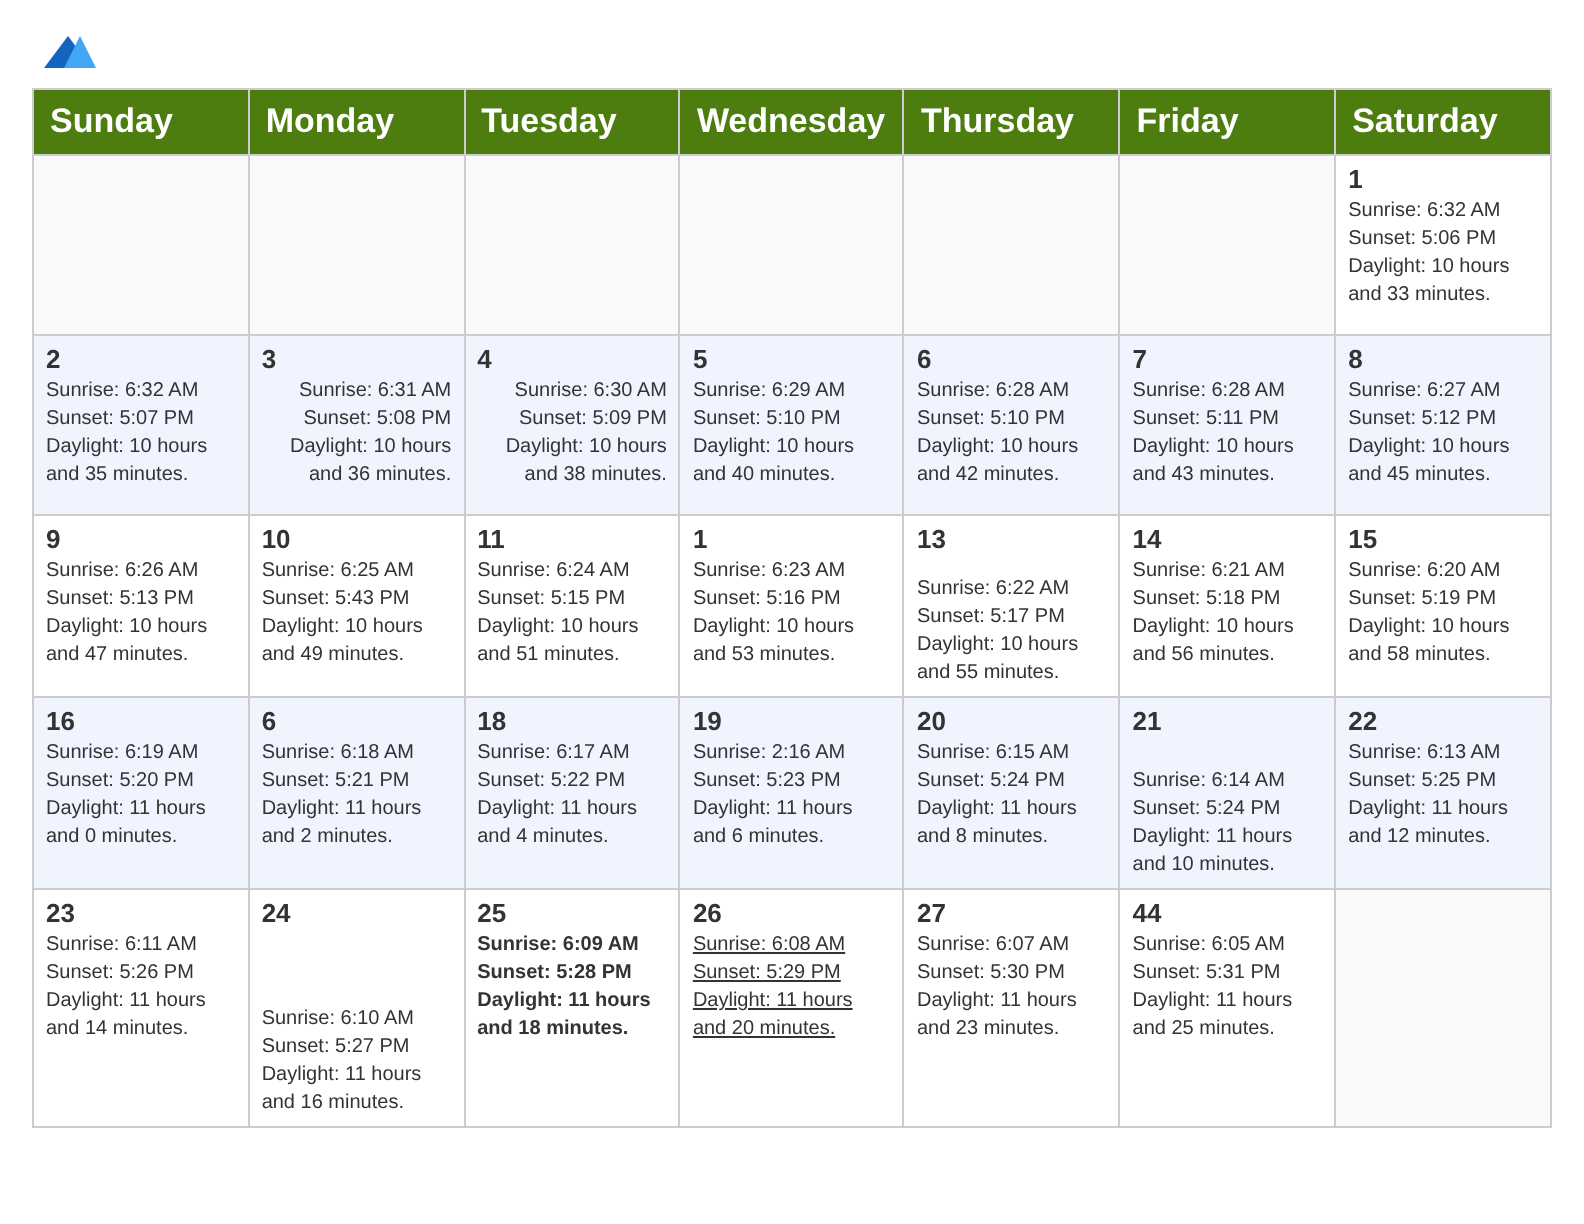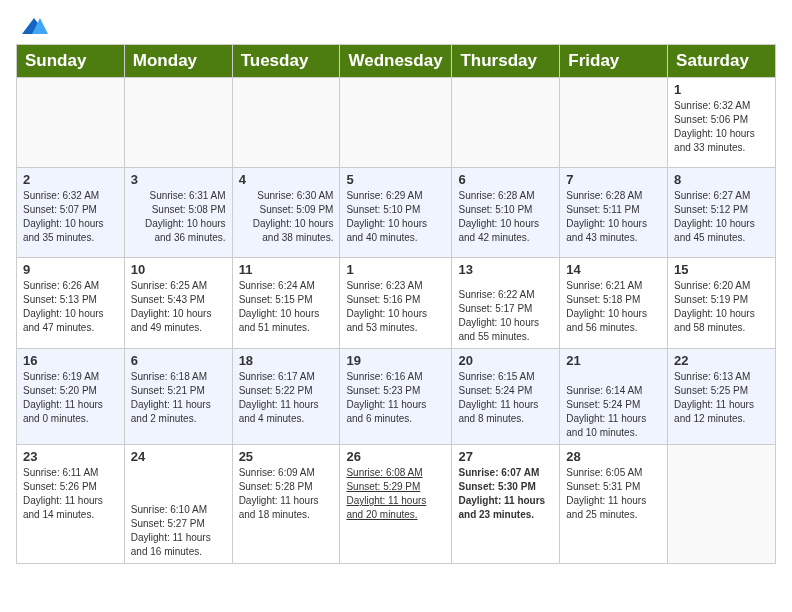--- a/index.html
+++ b/index.html
@@ -262,21 +262,21 @@
         </td>
         <td>
           <div class="day-number">18</div>
           <div class="day-info" style="white-space: pre-line;">Sunrise: 6:17 AM
 Sunset: 5:22 PM
 Daylight: 11 hours
 and 4 minutes.</div>
         </td>
         <td>
           <div class="day-number">19</div>
-          <div class="day-info" style="white-space: pre-line;">Sunrise: 6:16 AM
+          <div class="day-info" style="white-space: pre-line;">Sunrise: 2:16 AM
 Sunset: 5:23 PM
 Daylight: 11 hours
 and 6 minutes.</div>
         </td>
         <td>
           <div class="day-number">20</div>
           <div class="day-info" style="white-space: pre-line;">Sunrise: 6:15 AM
 Sunset: 5:24 PM
 Daylight: 11 hours
 and 8 minutes.</div>
@@ -306,41 +306,41 @@
         </td>
         <td>
           <div class="day-number">24</div>
           <div class="day-info" style="white-space: pre-line; margin-top: 39px;">Sunrise: 6:10 AM
 Sunset: 5:27 PM
 Daylight: 11 hours
 and 16 minutes.</div>
         </td>
         <td>
           <div class="day-number">25</div>
-          <div class="day-info" style="white-space: pre-line;">Sunrise: 6:09 AM
+          <div class="day-info" style="white-space: pre-line; font-weight: bold;">Sunrise: 6:09 AM
 Sunset: 5:28 PM
 Daylight: 11 hours
 and 18 minutes.</div>
         </td>
         <td>
           <div class="day-number">26</div>
           <div class="day-info" style="white-space: pre-line; text-decoration: underline;">Sunrise: 6:08 AM
 Sunset: 5:29 PM
 Daylight: 11 hours
 and 20 minutes.</div>
         </td>
         <td>
           <div class="day-number">27</div>
-          <div class="day-info" style="white-space: pre-line; font-weight: bold;">Sunrise: 6:07 AM
+          <div class="day-info" style="white-space: pre-line;">Sunrise: 6:07 AM
 Sunset: 5:30 PM
 Daylight: 11 hours
 and 23 minutes.</div>
         </td>
         <td>
-          <div class="day-number">28</div>
+          <div class="day-number">44</div>
           <div class="day-info" style="white-space: pre-line;">Sunrise: 6:05 AM
 Sunset: 5:31 PM
 Daylight: 11 hours
 and 25 minutes.</div>
         </td>
         <td class="empty"></td>
       </tr>
     </tbody>
 </table>
 

